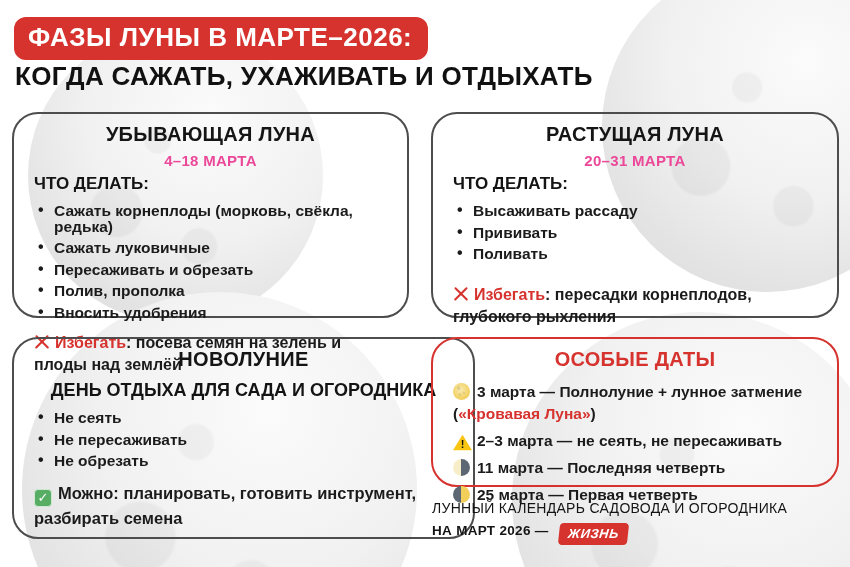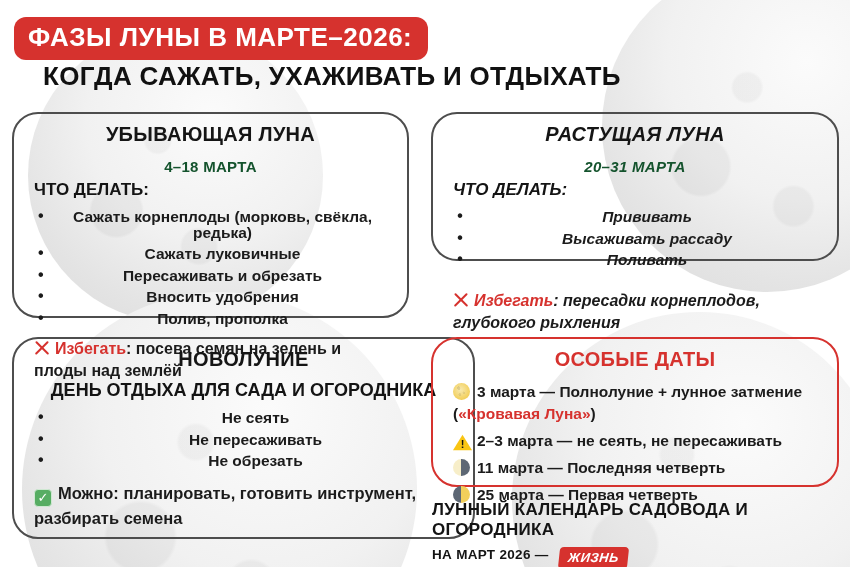--- a/index.html
+++ b/index.html
@@ -31,45 +31,44 @@
     position:absolute;left:14px;top:17px;
     background:#d6322e;color:#ffffff;
     font-size:26px;font-weight:800;letter-spacing:0.5px;
     padding:5px 16px 7px 14px;border-radius:12px;
     white-space:nowrap;
   }
   .title-line2{
     position:absolute;left:15px;top:61px;
     font-size:26px;font-weight:800;letter-spacing:0.3px;color:#111;
     white-space:nowrap;
-    margin-left:28px;
   }
 
   
   .card{
     position:absolute;box-sizing:border-box;
     border:2px solid #4d4d4d;border-radius:26px;
     padding:9px 16px 10px 16px;
     background:transparent;
   }
   .card-waning{left:12px;top:112px;width:397px;height:206px;}
-  .card-waxing{left:431px;top:112px;width:408px;height:149px;font-style:italic;}
+  .card-waxing{left:431px;top:112px;width:408px;height:206px;}
   .card-newmoon{left:12px;top:337px;width:463px;height:202px;}
   .card-special{left:431px;top:337px;width:408px;height:150px;border-color:#d6322e;}
 
   .card-title{text-align:center;font-size:20px;font-weight:800;letter-spacing:0.3px;color:#151515;}
   .card-title.red{color:#d6322e;}
-  .card-dates{text-align:center;font-size:15px;font-weight:800;color:#14532d;margin-top:12px;letter-spacing:0.3px;}
+  .card-dates{text-align:center;font-size:15px;font-weight:800;color:#ec4899;margin-top:6px;letter-spacing:0.3px;}
   .todo-label{font-size:17px;font-weight:800;margin:5px 0 0 4px;color:#141414;}
   .card-subtitle{text-align:center;font-size:18px;font-weight:800;margin-top:9px;color:#141414;}
 
   ul.blist{list-style:none;margin:9px 0 0 0;padding:0 0 0 8px;}
   ul.blist li{
     position:relative;padding-left:16px;margin:0 0 6px 0;
-    font-size:15.5px;font-weight:700;line-height:1.0;color:#1b1b1b;text-align:center;
+    font-size:15.5px;font-weight:700;line-height:1.0;color:#1b1b1b;
   }
   ul.blist li::before{content:"•";position:absolute;left:0;top:-1px;font-size:16px;}
 
   .avoid-line{font-size:16px;font-weight:700;margin:12px 0 0 4px;line-height:1.4;color:#1b1b1b;}
   .avoid-label{color:#d6322e;font-weight:800;}
   .can-line{font-size:16.5px;font-weight:700;margin:13px 0 0 4px;line-height:1.4;color:#1b1b1b;}
 
   
   .x-icon{display:inline-block;position:relative;width:16px;height:14px;margin-right:5px;vertical-align:-1px;}
   .x-icon::before,.x-icon::after{
@@ -105,21 +104,21 @@
   }
   .warn-icon::after{content:"!";}
 
   
   .entries{margin-top:10px;margin-left:4px;}
   .entry{font-size:15.5px;font-weight:700;line-height:1.42;margin-bottom:5px;color:#1b1b1b;}
   .entry .red-hl{color:#d6322e;}
 
   
   .footer{position:absolute;left:432px;top:500px;width:400px;z-index:1;}
-  .footer-line1{font-size:17px;font-weight:700;letter-spacing:0.3px;color:#141414;}
+  .footer-line1{font-size:14px;font-weight:400;letter-spacing:0.3px;color:#141414;}
   .footer-line2{font-size:13.5px;font-weight:800;letter-spacing:0.3px;color:#141414;margin-top:7px;display:flex;align-items:flex-start;gap:10px;}
   .brand-badge{
     display:inline-block;background:#d6322e;color:#fff;
     font-size:13px;font-weight:800;font-style:italic;letter-spacing:0.5px;
     padding:3px 9px 4px 9px;border-radius:4px;transform:skewX(-6deg);
   }
   .brand-badge span{display:inline-block;transform:skewX(0deg);}
 </style>
 </head>
 <body>
@@ -135,35 +134,35 @@
   <div class="title-line2">КОГДА САЖАТЬ, УХАЖИВАТЬ И ОТДЫХАТЬ</div>
 
   <div class="card card-waning">
     <div class="card-title">УБЫВАЮЩАЯ ЛУНА</div>
     <div class="card-dates">4–18 МАРТА</div>
     <div class="todo-label">ЧТО ДЕЛАТЬ:</div>
     <ul class="blist">
       <li>Сажать корнеплоды (морковь, свёкла, редька)</li>
       <li>Сажать луковичные</li>
       <li>Пересаживать и обрезать</li>
+      <li>Полив, прополка</li>
       <li>Вносить удобрения</li>
-      <li>Полив, прополка</li>
     </ul>
     <div class="avoid-line">
       <span class="x-icon"></span><span class="avoid-label">Избегать</span><span>: посева семян на зелень и плоды над землёй</span>
     </div>
   </div>
 
   <div class="card card-waxing">
     <div class="card-title">РАСТУЩАЯ ЛУНА</div>
     <div class="card-dates">20–31 МАРТА</div>
     <div class="todo-label">ЧТО ДЕЛАТЬ:</div>
     <ul class="blist">
+      <li>Высаживать рассаду</li>
       <li>Прививать</li>
-      <li>Высаживать рассаду</li>
       <li>Поливать</li>
     </ul>
     <div class="avoid-line" style="margin-top:22px;">
       <span class="x-icon"></span><span class="avoid-label">Избегать</span><span>: пересадки корнеплодов, глубокого рыхления</span>
     </div>
   </div>
 
   <div class="card card-newmoon">
     <div class="card-title">НОВОЛУНИЕ</div>
     <div class="card-subtitle">ДЕНЬ ОТДЫХА ДЛЯ САДА И ОГОРОДНИКА</div>

